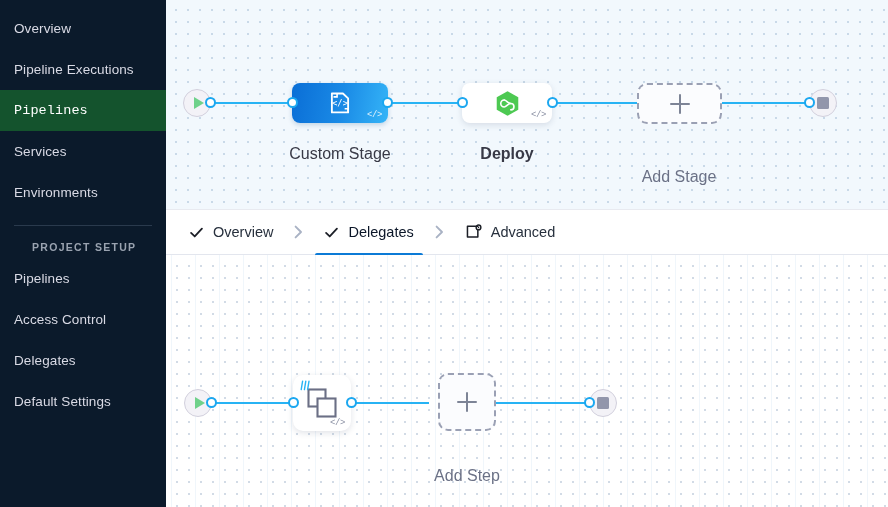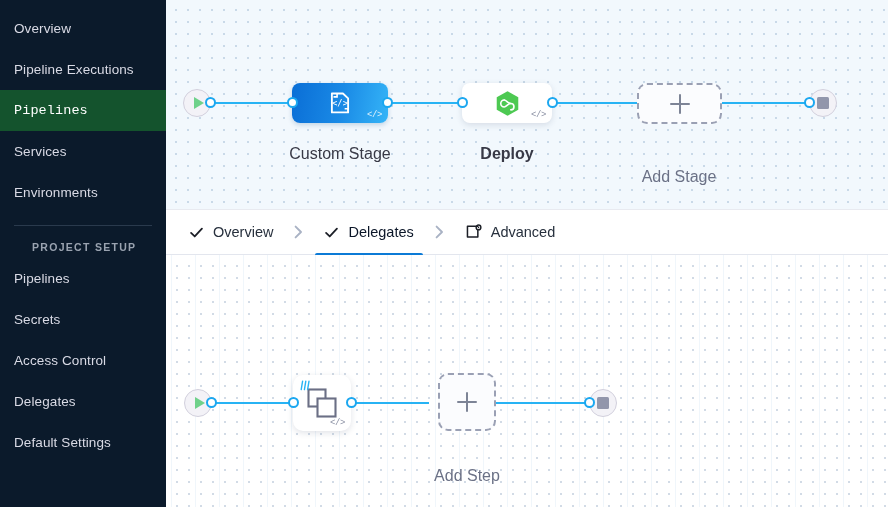--- a/index.html
+++ b/index.html
@@ -209,23 +209,20 @@
       <span>Environments</span>
     </div>
 
     <div class="nav-divider"></div>
     <div class="nav-section">PROJECT SETUP</div>
 
     <div class="nav-item">
       <span>Pipelines</span>
     </div>
     <div class="nav-item">
-      <span>Secrets</span>
-    </div>
-    <div class="nav-item">
       <span>Access Control</span>
     </div>
     <div class="nav-item">
       <span>Delegates</span>
     </div>
     <div class="nav-item">
       <span>Default Settings</span>
     </div>
   </nav>
 

